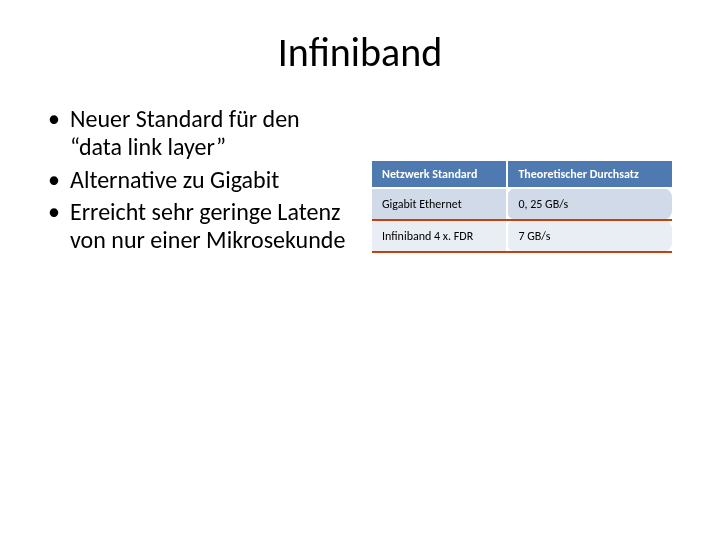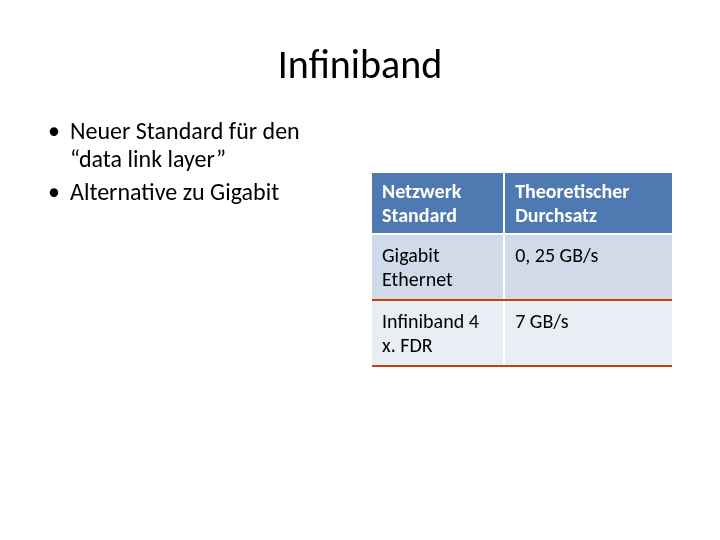--- a/index.html
+++ b/index.html
@@ -15,21 +15,21 @@
     width: 720px;
     height: 540px;
     box-sizing: border-box;
     padding: 28px 48px 40px 48px;
     position: relative;
   }
   .title {
     text-align: center;
     font-size: 40px;
     font-weight: 400;
-    margin: 12px 0 28px 0;
+    margin: 0 0 28px 0;
   }
   .content {
     display: flex;
     flex-direction: row;
     align-items: flex-start;
     gap: 24px;
     justify-content: center;
   }
   .bullets {
     flex: 1 1 50%;
@@ -52,51 +52,52 @@
     font-size: 24px;
   }
   .tablewrap {
     flex: 1 1 50%;
     max-width: 300px;
     margin-top: 56px;
   }
   table {
     border-collapse: collapse;
     width: 100%;
-    font-size: 20px;
+    font-size: 12px;
   }
   th {
     background: #4e7ab1;
     color: #fff;
     text-align: left;
     font-weight: 700;
     padding: 6px 10px;
     border-bottom: 2px solid #fff;
     border-right: 2px solid #fff;
   }
   th:last-child { border-right: none; }
   td {
     padding: 8px 10px;
     border-bottom: 2px solid #c2410c;
     border-right: 2px solid #fff;
     vertical-align: top;
   }
-  td:last-child { border-right: none; }
+  td:last-child { border-right: none; border-radius: 9px; }
   tbody tr:nth-child(odd) td { background: #d1dae9; }
   tbody tr:nth-child(even) td { background: #e9edf4; }
 </style>
 </head>
 <body>
 
 <div class="slide">
   <h1 class="title">Infiniband</h1>
   <div class="content">
     <ul class="bullets">
       <li>Neuer Standard für den “data link layer”</li>
       <li>Alternative zu Gigabit</li>
+      <li>Erreicht sehr geringe Latenz von nur einer Mikrosekunde</li>
     </ul>
     <div class="tablewrap">
       <table>
         <thead>
           <tr>
             <th>Netzwerk Standard</th>
             <th>Theoretischer Durchsatz</th>
           </tr>
         </thead>
         <tbody>

